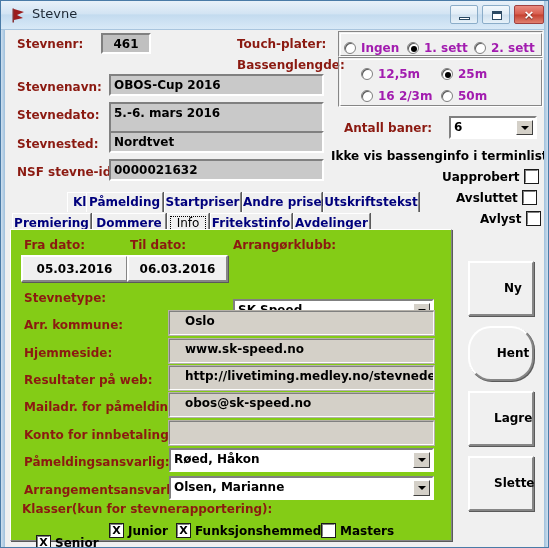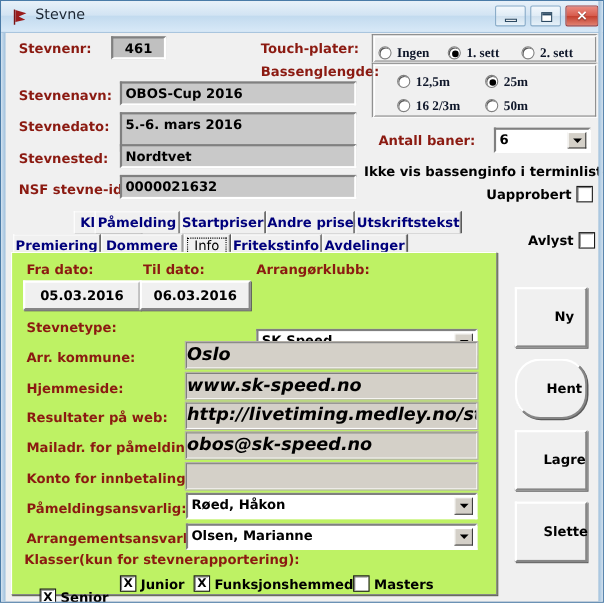--- a/index.html
+++ b/index.html
@@ -129,28 +129,27 @@
 
   
   .entry {
     position: absolute;
     background: #d4d0c8;
     border-top: 1px solid #808080;
     border-left: 1px solid #808080;
     border-right: 1px solid #fdfdfd;
     border-bottom: 1px solid #fdfdfd;
     outline: 1px solid #b5b1aa;
-    font-size: 16px;
-    font-weight: bold;
-    color: #000;
-    padding: 2px 0;
+    font-size: 12px;
+    font-weight: bold;
+    color: #000;
+    padding: 2px 15px;
     line-height: 15px;
     white-space: nowrap;
     overflow: hidden;
-    font-style: italic;
   }
 
   
   .combo {
     position: absolute;
     background: #ffffff;
     border-top: 2px solid #808080;
     border-left: 2px solid #808080;
     border-right: 2px solid #ffffff;
     border-bottom: 2px solid #ffffff;
@@ -215,23 +214,22 @@
   }
   .radio-dot.on::after {
     content: "";
     position: absolute;
     left: 3px; top: 3px;
     width: 6px; height: 6px;
     border-radius: 50%;
     background: #000;
   }
   .radio-label {
-    font-size: 12px; font-weight: bold; color: #0f172a;
+    font-size: 12px; font-weight: bold; color: #a21caf;
     margin-left: 5px;
-    font-family: Liberation Serif, serif;
   }
 
   
   .cb-wrap { position: absolute; cursor: pointer; white-space: nowrap; }
   .cb-box {
     display: inline-block;
     width: 13px; height: 13px;
     background: #fff;
     border-top: 1px solid #808080;
     border-left: 1px solid #808080;
@@ -301,21 +299,21 @@
     position: absolute;
     left: 2px; right: 2px; top: 2px; bottom: 1px;
     border: 1px dotted #000;
   }
 
   
   #formpanel {
     position: absolute;
     left: 9px; top: 228px;
     width: 442px; height: 312px;
-    background: #bef264;
+    background: #84cc16;
     border-top: 1px solid #ffffff;
     border-left: 1px solid #ffffff;
     border-right: 1px solid #868686;
     border-bottom: 1px solid #868686;
     box-shadow: 1px 1px 0 #5a5a5a;
   }
   #sidepanel {
     position: absolute;
     left: 459px; top: 228px;
     width: 82px; height: 312px;
@@ -401,20 +399,23 @@
     <span>6</span>
     <span class="combo-arrow"></span>
   </div>
 
   <div class="cb-wrap" style="left:330px; top:144px;">
     <span class="cb-label-pre">Ikke vis bassenginfo i terminlisten</span>
   </div>
   <div class="cb-wrap" style="left:441px; top:165px;">
     <span class="cb-label-pre">Uapprobert</span><span class="cb-box"></span>
   </div>
+  <div class="cb-wrap" style="left:455px; top:186px;">
+    <span class="cb-label-pre">Avsluttet</span><span class="cb-box"></span>
+  </div>
   <div class="cb-wrap" style="left:479px; top:207px;">
     <span class="cb-label-pre">Avlyst</span><span class="cb-box"></span>
   </div>
 
   <div class="tab" style="left:22px;  top:191px; width:62px;margin-left:44px;">Klasser</div>
   <div class="tab" style="left:85px;  top:191px; width:77px;">Påmelding</div>
   <div class="tab" style="left:163px; top:191px; width:77px;">Startpriser</div>
   <div class="tab" style="left:241px; top:191px; width:80px;">Andre priser</div>
   <div class="tab" style="left:322px; top:191px; width:96px;">Utskriftstekst</div>
 

